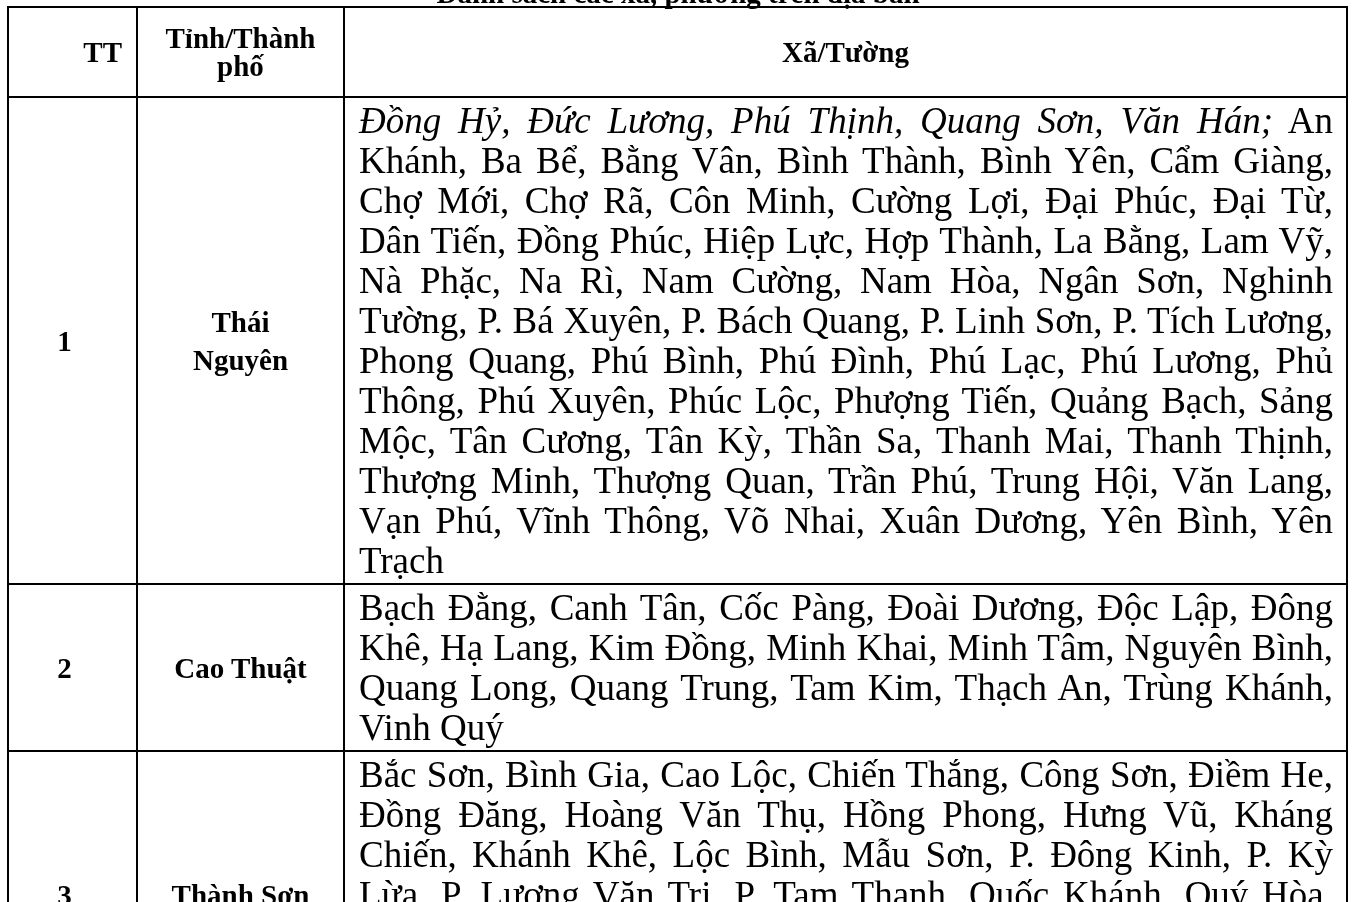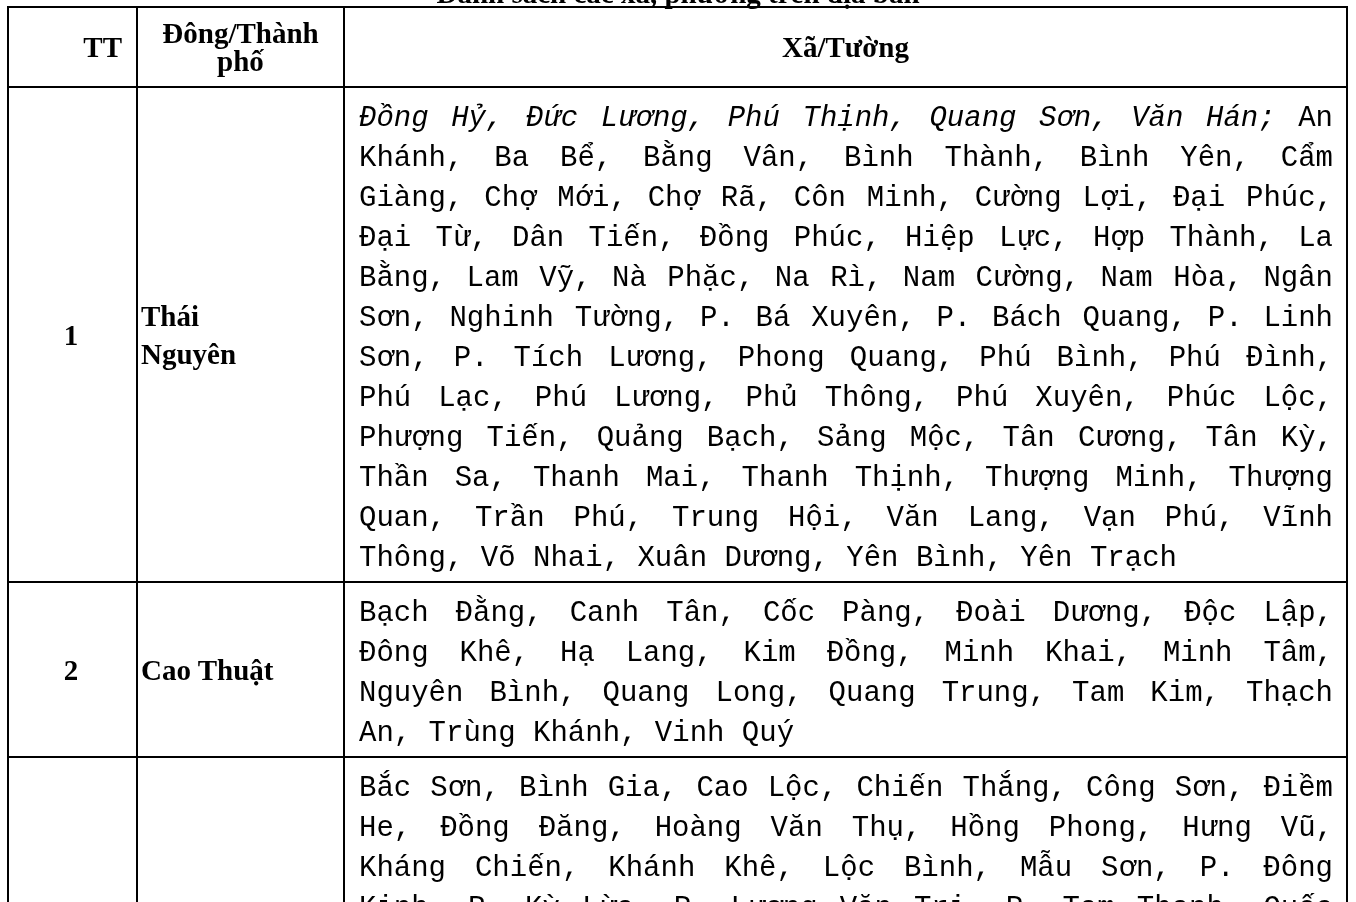--- a/index.html
+++ b/index.html
@@ -2,50 +2,50 @@
 <html><head>
 <meta charset="utf-8">
 <style>
   html, body { margin: 0; padding: 0; background: #ffffff; }
   body { width: 1356px; height: 902px; overflow: hidden; position: relative;
          font-family: "Liberation Serif", "DejaVu Serif", serif; color: #000; }
   .clipped-title { position: absolute; top: -22px; left: 0; width: 1356px; text-align: center;
          font-weight: bold; font-size: 29px; line-height: 30px; white-space: nowrap; }
   table { position: absolute; left: 7px; top: 6px; border-collapse: collapse; table-layout: fixed;
           width: 1341px; }
-  td, th { border: 2.5px solid #000; padding: 3px; }
+  td, th { border: 2.5px solid #000; padding: 16px; }
   th { font-weight: bold; font-size: 29px; line-height: 28px; text-align: center; vertical-align: middle; }
   .c1 { width: 129px; }
   .c2 { width: 207px; }
   .hdr { height: 80px; }
-  .num, .prov { font-weight: bold; font-size: 29px; line-height: 38px; text-align: left; vertical-align: middle; }
+  .num, .prov { font-weight: bold; font-size: 29px; line-height: 38px; text-align: center; vertical-align: middle; }
   .num { text-align: center; padding-left: 0; }
-  .wards { font-size: 29px; line-height: 40px; text-align: justify; padding: 11px 13px 2px 14px;
-           vertical-align: top; font-family: Liberation Mono, monospace; }
+  .wards { font-size: 37px; line-height: 40px; text-align: justify; padding: 3px 13px 2px 14px;
+           vertical-align: top; }
   .wards .it { font-style: italic; }
   .r1 { height: 437px; }
   .r2 { height: 120px; }
   .r3 { height: 240px; }
   th.tt { text-align: right; padding-right: 14px; }
 </style>
 </head>
 <body>
 
 <div class="clipped-title">Danh sách các xã, phường trên địa bàn</div>
 
 <table>
   <colgroup>
     <col class="c1">
       <col class="c2">
       <col>
   </colgroup>
   <tbody>
       <tr class="hdr">
     <th class="tt">TT</th>
-    <th>Đông/Thành phố</th>
+    <th>Tỉnh/Thành phố</th>
     <th>Xã/Tường</th>
   </tr>
   <tr class="r1">
     <td class="num">1</td>
     <td class="prov"><span style="display:inline-block;width:130px;">Thái Nguyên</span></td>
     <td class="wards"><span class="it">Đồng Hỷ, Đức Lương, Phú Thịnh, Quang Sơn, Văn Hán;</span><span> An Khánh, Ba Bể, Bằng Vân, Bình Thành, Bình Yên, Cẩm Giàng, Chợ Mới, Chợ Rã, Côn Minh, Cường Lợi, Đại Phúc, Đại Từ, Dân Tiến, Đồng Phúc, Hiệp Lực, Hợp Thành, La Bằng, Lam Vỹ, Nà Phặc, Na Rì, Nam Cường, Nam Hòa, Ngân Sơn, Nghinh Tường, P. Bá Xuyên, P. Bách Quang, P. Linh Sơn, P. Tích Lương, Phong Quang, Phú Bình, Phú Đình, Phú Lạc, Phú Lương, Phủ Thông, Phú Xuyên, Phúc Lộc, Phượng Tiến, Quảng Bạch, Sảng Mộc, Tân Cương, Tân Kỳ, Thần Sa, Thanh Mai, Thanh Thịnh, Thượng Minh, Thượng Quan, Trần Phú, Trung Hội, Văn Lang, Vạn Phú, Vĩnh Thông, Võ Nhai, Xuân Dương, Yên Bình, Yên Trạch</span></td>
   </tr>
   <tr class="r2">
     <td class="num">2</td>
     <td class="prov">Cao Thuật</td>

